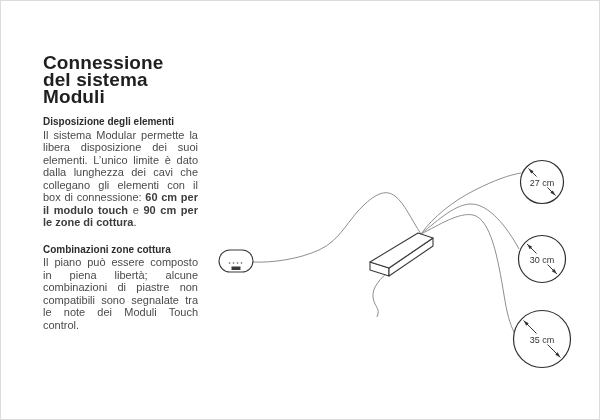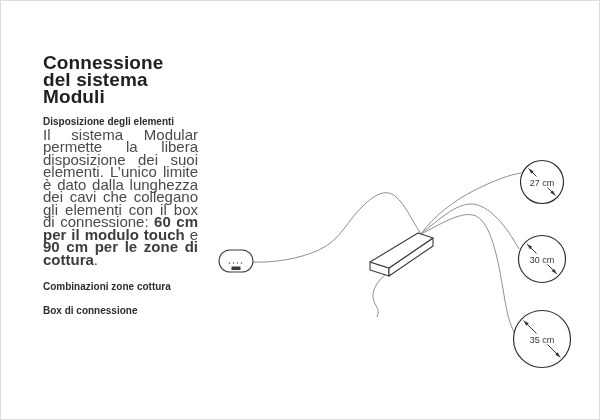--- a/index.html
+++ b/index.html
@@ -22,21 +22,21 @@
   }
   .sec { margin:0; }
   .sec-1 { margin-top:11px; }
   .sec-2 { margin-top:15px; }
   .sec-3 { margin-top:11px; }
   .sec h2 {
     margin:0; font-size:10px; line-height:12.5px; font-weight:700;
     color:#2d2d2d;
   }
   .sec p {
-    margin:0; font-size:15px; line-height:12.5px; color:#4a4a4a;
+    margin:0; font-size:11px; line-height:12.5px; color:#4a4a4a;
     text-align:justify;
   }
   .b { font-weight:700; color:#3d3d3d; }
   svg.diagram { position:absolute; left:200px; top:140px; }
   .zone-label {
     font-size:9px; fill:#333333;
     font-family:"Liberation Sans", sans-serif;
   }
 </style>
 </head>
@@ -47,24 +47,24 @@
   <div class="text-col">
     <h1 class="title"><span>Connessione</span><br><span>del sistema Moduli</span></h1>
 
     <section class="sec sec-1">
       <h2>Disposizione degli elementi</h2>
       <p><span>Il sistema Modular permette la libera disposizione dei suoi elementi. L’unico limite è dato dalla lunghezza dei cavi che collegano gli elementi con il box di connessione: </span><span class="b">60 cm per il modulo touch</span><span> e </span><span class="b">90 cm per le zone di cottura</span><span>.</span></p>
     </section>
 
     <section class="sec sec-2">
       <h2>Combinazioni zone cottura</h2>
+      <p>Il piano può essere composto in piena libertà; alcune combinazioni di piastre non compatibili sono segnalate tra le note dei Moduli Touch control.</p>
     </section>
 
     <section class="sec sec-3">
-      <h2>Box di connessione</h2>
     </section>
   </div>
 
   <svg class="diagram" viewBox="200 140 400 250" width="400" height="250">
 
     <g fill="none" stroke-width="1" stroke="#8f8f8f">
       <path d="M 251,261 C 272,262 298,258 318,249 C 340,239 347,218 364,203 C 377,191 386,189 394,195 C 404,203 410,218 420,233"></path>
       <path d="M 420,233 C 432,216 452,200 474,189 C 494,179 508,174 520,172"></path>
       <path d="M 420,233 C 438,218 455,203 470,203 C 488,203 506,226 518,248"></path>
       <path d="M 420,233 C 438,224 458,211 472,214 C 490,218 497,258 503,294 C 506,313 509,323 513,331"></path>

